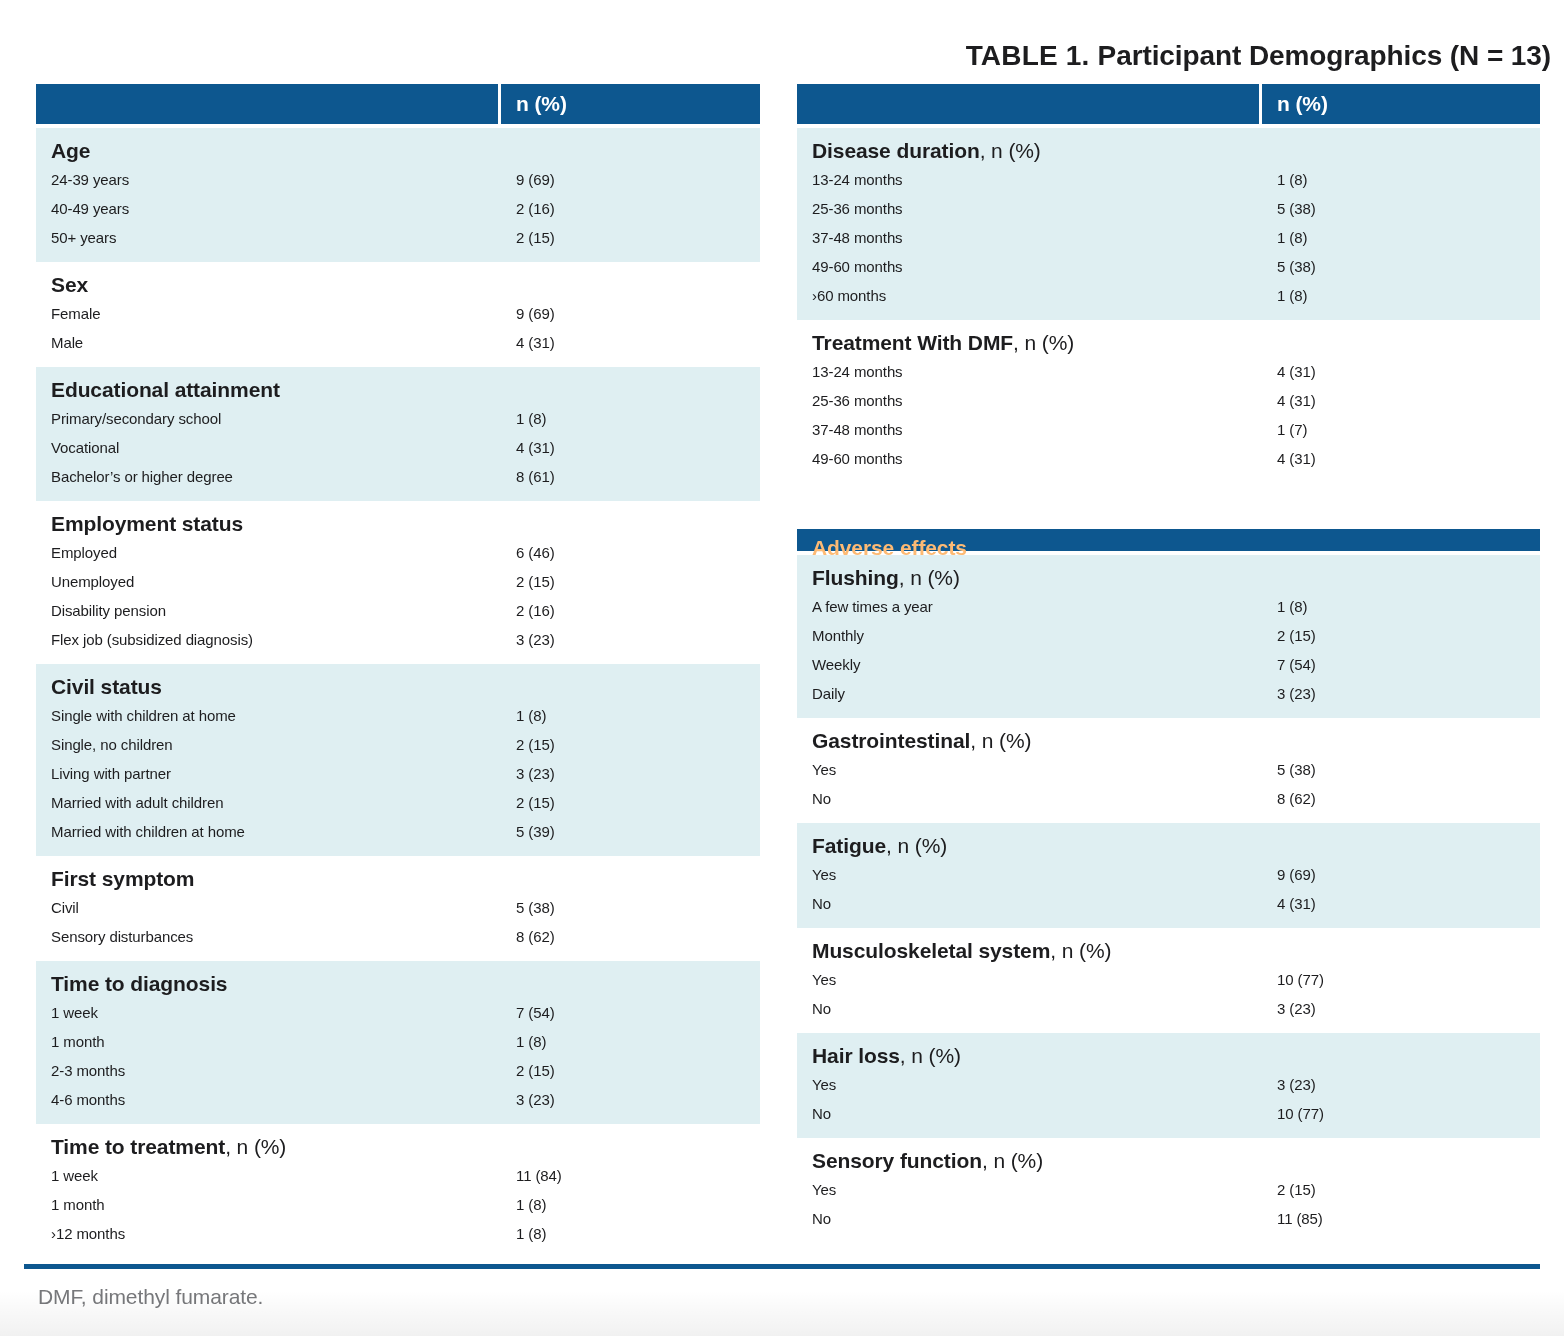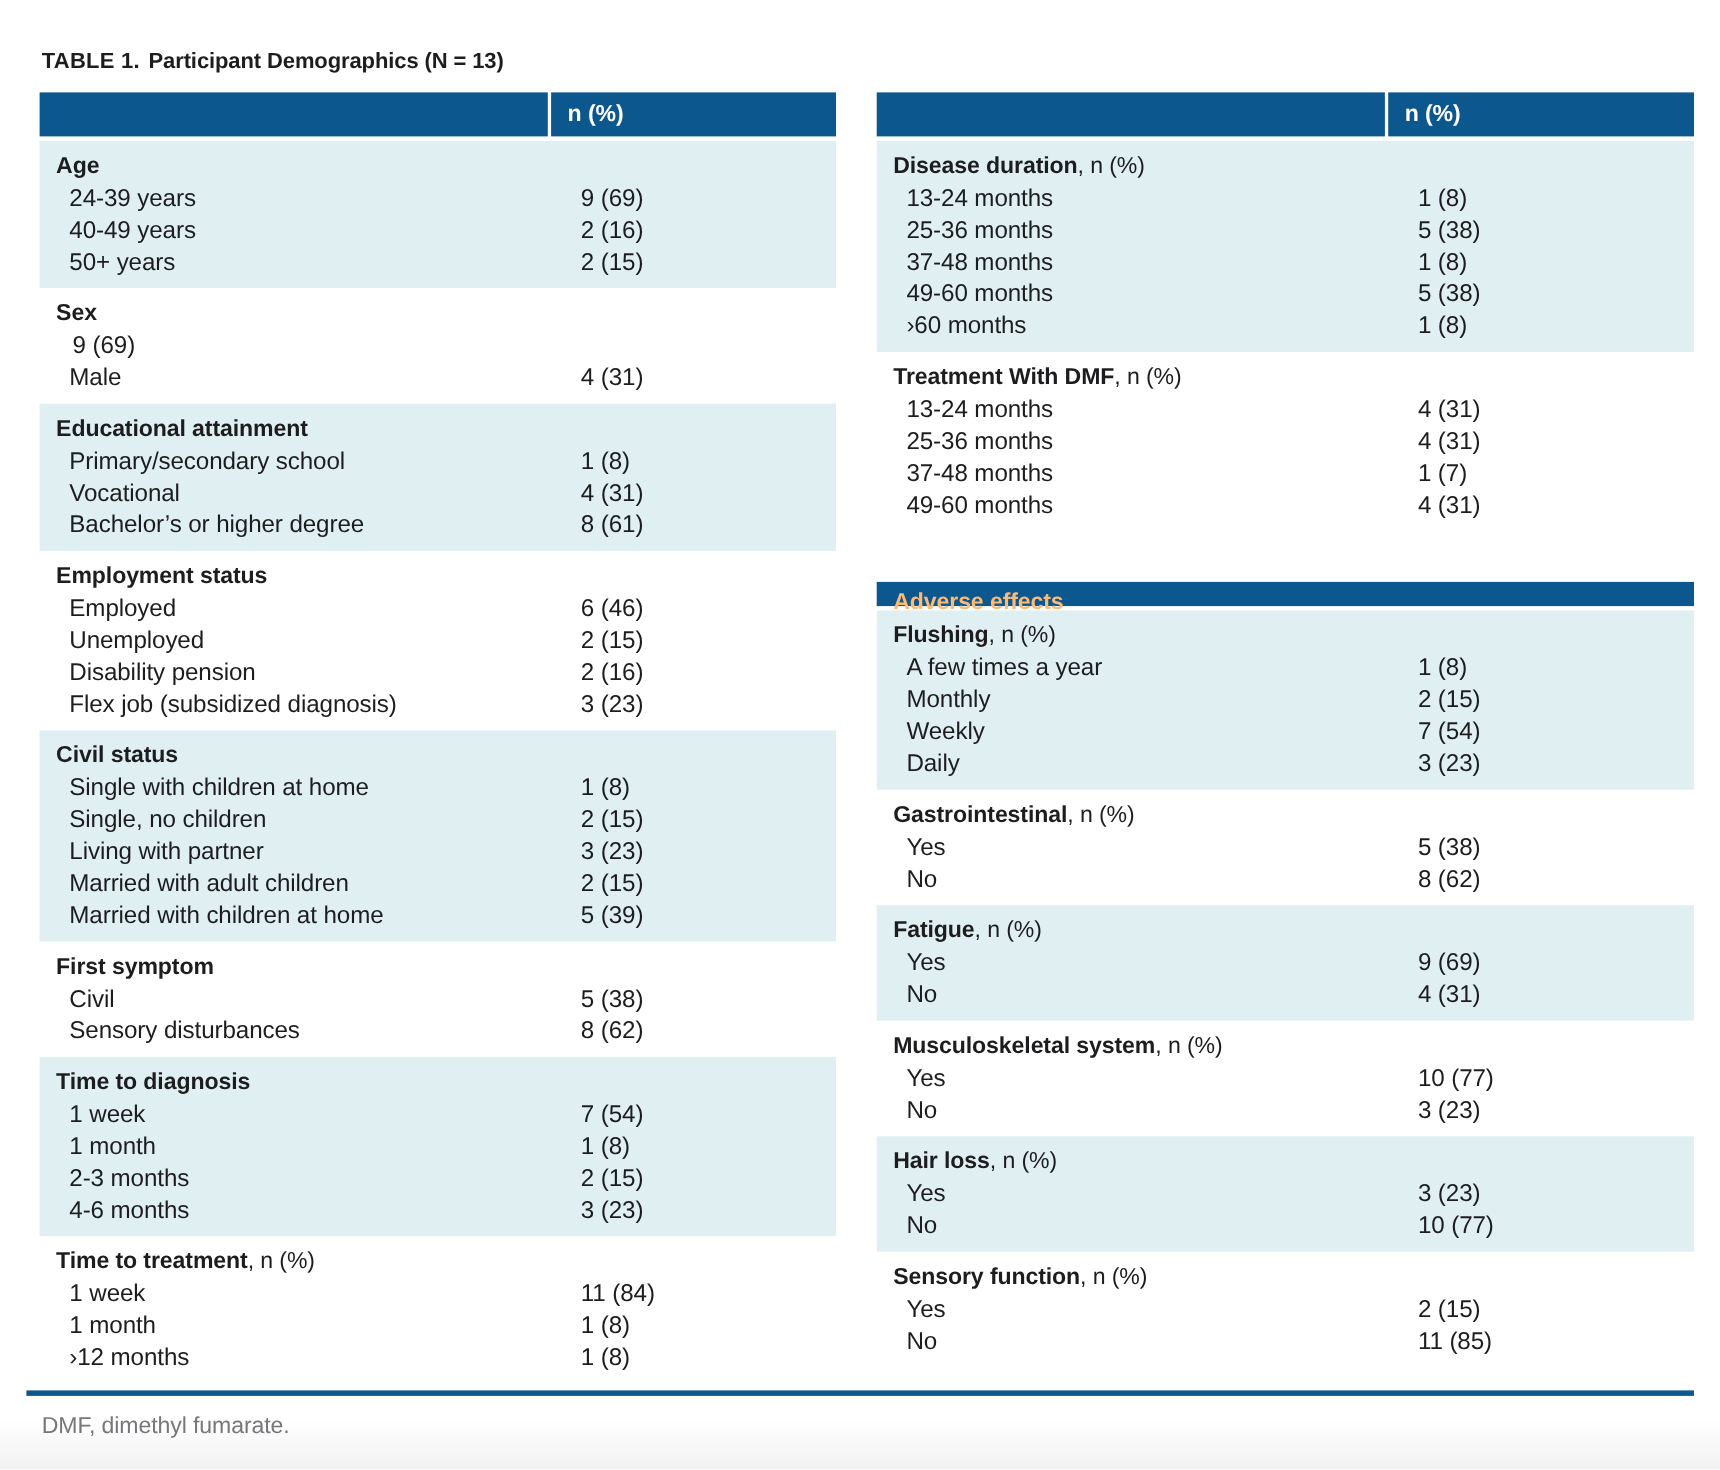--- a/index.html
+++ b/index.html
@@ -18,23 +18,24 @@
     color:var(--text);
     letter-spacing:-0.1px;
     overflow:hidden;
   }
   .page::after{
     content:"";position:absolute;left:0;bottom:0;width:100%;height:46px;
     background:linear-gradient(to bottom, rgba(0,0,0,0), rgba(0,0,0,0.055));
     pointer-events:none;
   }
   .title{
-    margin:42px 0 0 38px;
-    font-size:20px;line-height:28px;
+    margin:42px 13px 0 38px;
+    font-size:28px;line-height:28px;
     font-weight:bold;
+    text-align:right;
   }
   .title .title-label{font-weight:bold;letter-spacing:0.2px;margin-right:8px;}
   .tables{
     display:flex;gap:37px;
     margin:14px 24px 0 36px;
   }
   .table{display:flex;flex-direction:column;}
   .table.left{width:724px;}
   .table.right{width:743px;}
   .thead{display:flex;gap:3px;height:40px;background:#fff;}
@@ -45,21 +46,21 @@
     display:flex;align-items:center;padding-left:15px;
   }
   .tbody{margin-top:4px;}
   .section{padding:8px 0 10px;background:#fff;}
   .section.shaded{background:var(--tint);}
   .sec-header{
     font-weight:bold;font-size:21px;line-height:29px;
     padding-left:15px;
   }
   .sec-header .sec-suffix{font-weight:normal;}
-  .row{display:flex;font-size:22px;line-height:29px;margin-left:12px;}
+  .row{display:flex;font-size:15px;line-height:29px;}
   .cell-label{width:462px;padding-left:15px;}
   .cell-value{padding-left:18px;}
   .banner{
     margin:46px 0 4px;height:22px;line-height:38px;
     background:var(--navy);color:#fdba74;
     font-size:21px;font-weight:bold;padding-left:15px;
   }
   .rule{
     height:5px;background:var(--navy);
     margin:6px 24px 0 24px;
@@ -97,20 +98,21 @@
               <div class="cell-value">2 (16)</div>
             </div>
             <div class="row">
               <div class="cell-label">50+ years</div>
               <div class="cell-value">2 (15)</div>
             </div>
           </div>
           <div class="section">
             <div class="sec-header"><span class="sec-name">Sex</span></div>
             <div class="row">
+              <div class="cell-label">Female</div>
               <div class="cell-value">9 (69)</div>
             </div>
             <div class="row">
               <div class="cell-label">Male</div>
               <div class="cell-value">4 (31)</div>
             </div>
           </div>
           <div class="section shaded">
             <div class="sec-header"><span class="sec-name">Educational attainment</span></div>
             <div class="row">

